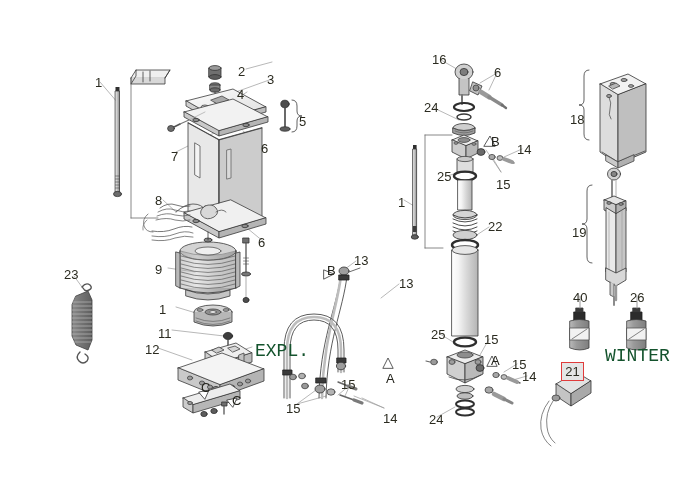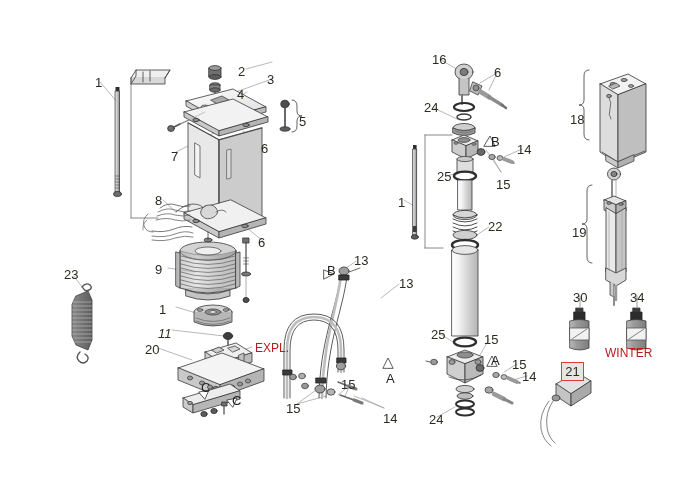--- a/index.html
+++ b/index.html
@@ -15,21 +15,21 @@
   .lbl{
     position:absolute;
     font-family:"Liberation Sans", sans-serif;
     font-size:13px;
     color:#2b2b20;
     white-space:nowrap;
     line-height:1;
     letter-spacing:0px;
   }
   .lbl.letter{font-size:13px;color:#23231c;}
-  .lbl.word{font-size:12px;color:#b91c1c;}
+  .lbl.word{font-size:18px;color:#14532d;font-family:Liberation Mono, monospace;}
   .hlbox{
     position:absolute;
     border:1.3px solid #e03b3b;
     background:#e5e5e5;
     box-sizing:border-box;
     display:flex;align-items:center;justify-content:center;
     font-family:"Liberation Sans", sans-serif;
     font-size:13px;color:#2b2b20;
   }
 </style>
@@ -574,22 +574,22 @@
   <span class="lbl" style="left:238px;top:65px;">2</span>
   <span class="lbl" style="left:267px;top:73px;">3</span>
   <span class="lbl" style="left:237px;top:88px;">4</span>
   <span class="lbl" style="left:299px;top:115px;">5</span>
   <span class="lbl" style="left:261px;top:142px;">6</span>
   <span class="lbl" style="left:171px;top:150px;">7</span>
   <span class="lbl" style="left:258px;top:236px;">6</span>
   <span class="lbl" style="left:155px;top:194px;">8</span>
   <span class="lbl" style="left:155px;top:263px;">9</span>
   <span class="lbl" style="left:159px;top:303px;">1</span>
-  <span class="lbl" style="left:158px;top:327px;font-style:italic;">11</span>
-  <span class="lbl" style="left:145px;top:343px;">20</span>
+  <span class="lbl" style="left:158px;top:327px;">11</span>
+  <span class="lbl" style="left:145px;top:343px;">12</span>
   <span class="lbl word" style="left:255px;top:342px;">EXPL.</span>
   <span class="lbl letter" style="left:201px;top:381px;">C</span>
   <span class="lbl letter" style="left:232px;top:394px;">C</span>
   <span class="lbl" style="left:64px;top:268px;">23</span>
   <span class="lbl" style="left:354px;top:254px;">13</span>
   <span class="lbl letter" style="left:327px;top:264px;">B</span>
   <span class="lbl" style="left:399px;top:277px;">13</span>
   <span class="lbl letter" style="left:386px;top:372px;">A</span>
   <span class="lbl" style="left:286px;top:402px;">15</span>
   <span class="lbl" style="left:341px;top:378px;">15</span>
@@ -604,19 +604,19 @@
   <span class="lbl" style="left:398px;top:196px;">1</span>
   <span class="lbl" style="left:488px;top:220px;">22</span>
   <span class="lbl" style="left:431px;top:328px;">25</span>
   <span class="lbl" style="left:484px;top:333px;">15</span>
   <span class="lbl letter" style="left:491px;top:354px;">A</span>
   <span class="lbl" style="left:512px;top:358px;">15</span>
   <span class="lbl" style="left:522px;top:370px;">14</span>
   <span class="lbl" style="left:429px;top:413px;">24</span>
   <span class="lbl" style="left:570px;top:113px;">18</span>
   <span class="lbl" style="left:572px;top:226px;">19</span>
-  <span class="lbl" style="left:573px;top:291px;">30</span>
-  <span class="lbl" style="left:630px;top:291px;">34</span>
+  <span class="lbl" style="left:573px;top:291px;">40</span>
+  <span class="lbl" style="left:630px;top:291px;">26</span>
   <span class="lbl word" style="left:589px;top:347px;margin-left:16px;">WINTER</span>
 
   <div class="hlbox" style="left:561px;top:362px;width:23px;height:19px;">21</div>
 
 </div>
 
 </body></html>

